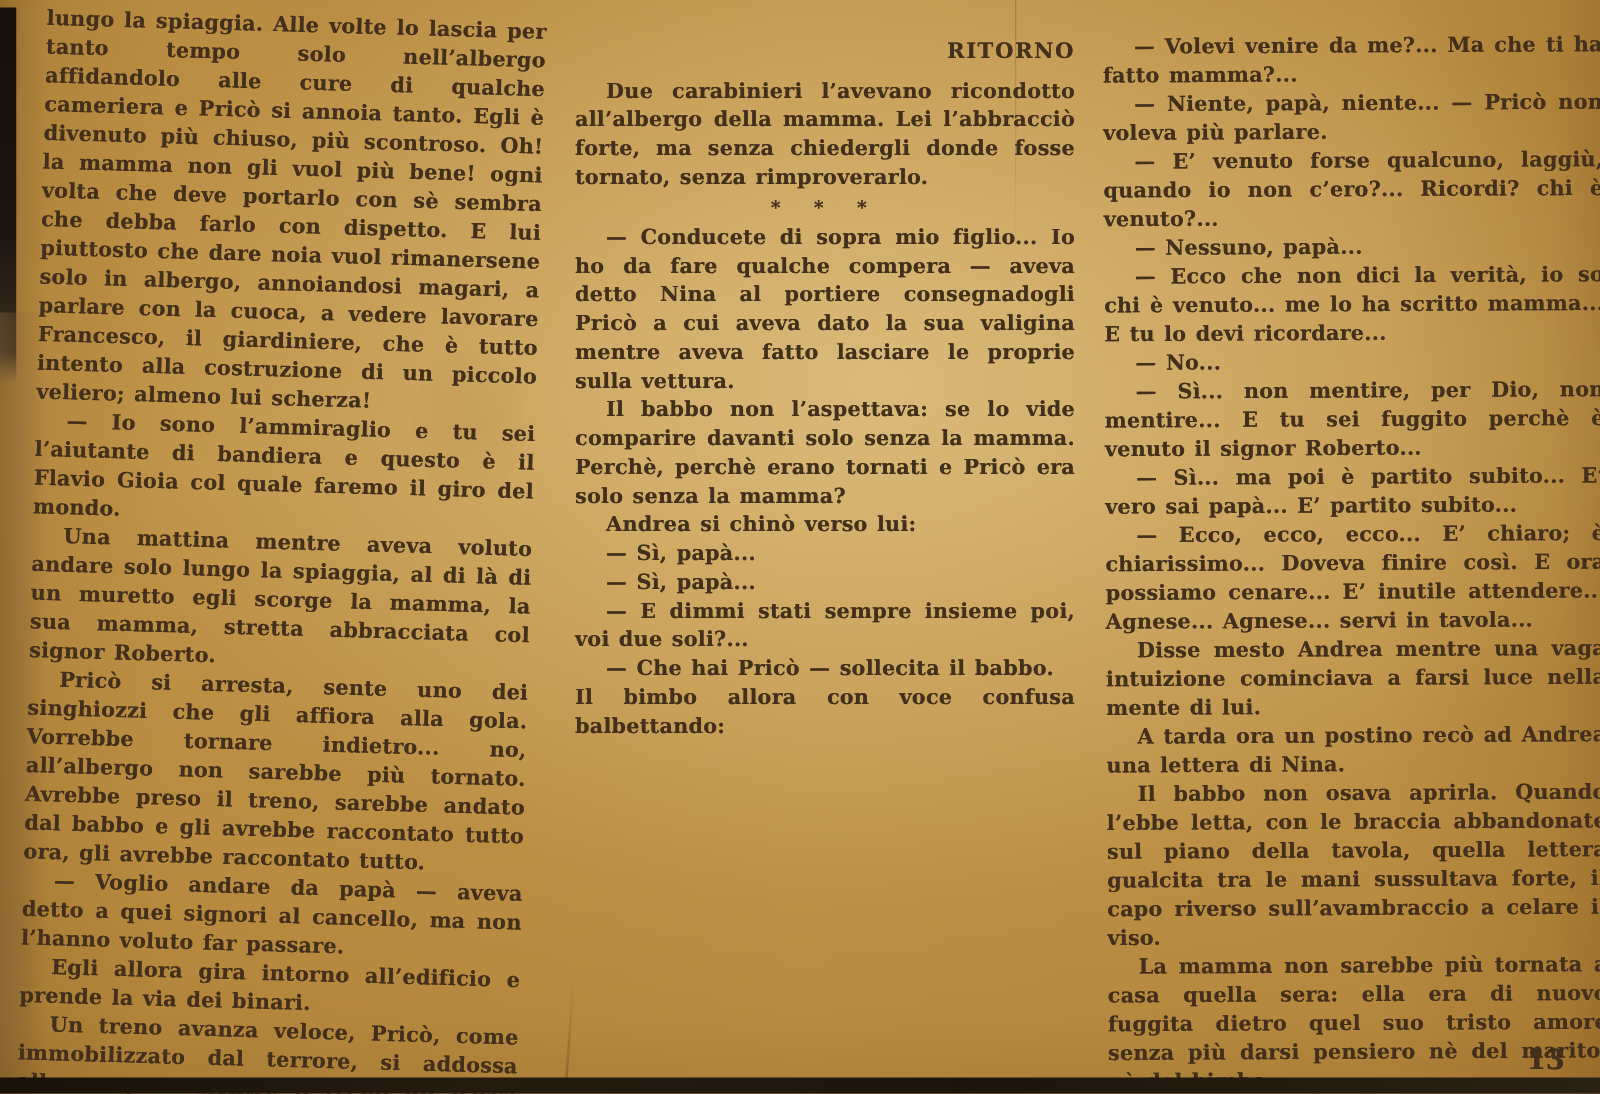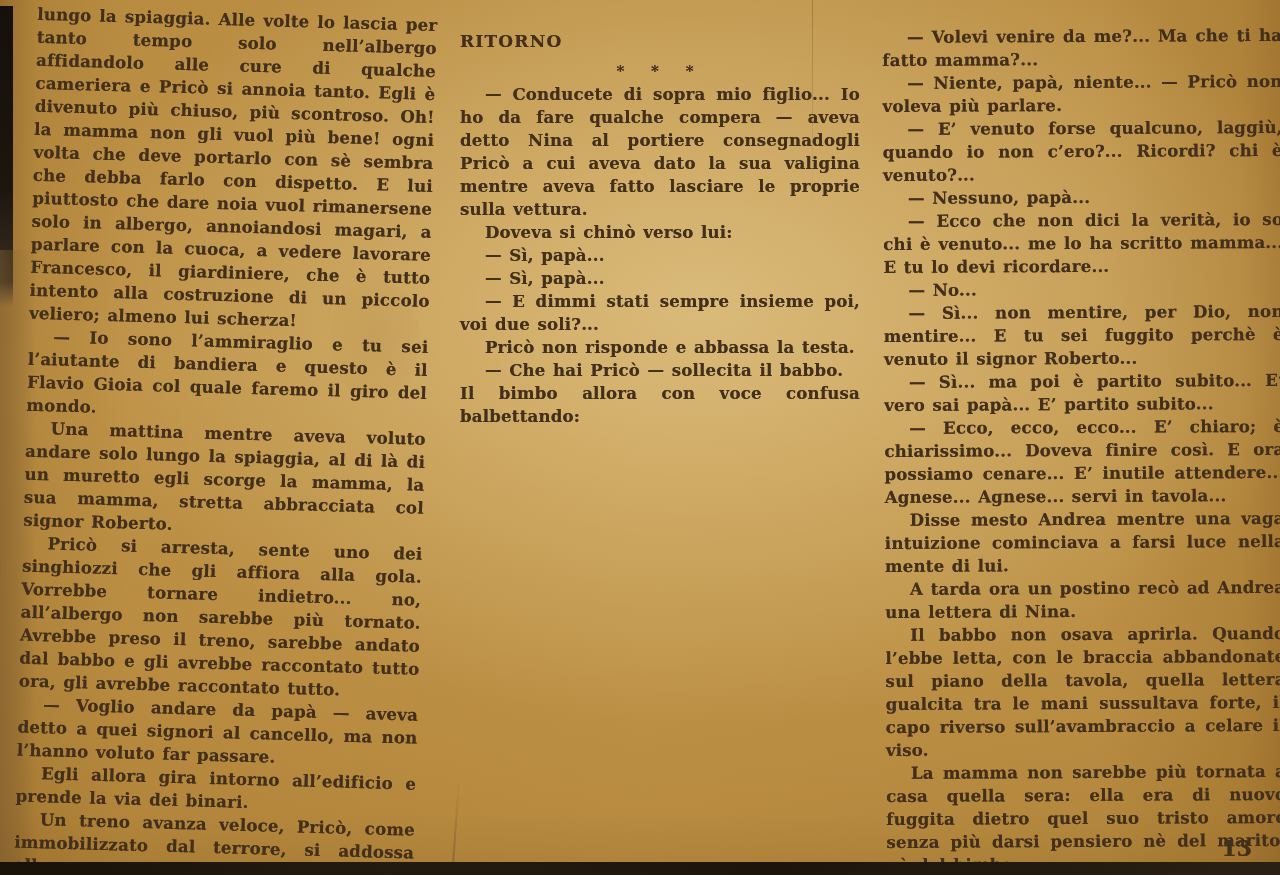--- a/index.html
+++ b/index.html
@@ -65,20 +65,21 @@
   .para.noindent{text-indent:0;}
   .para.divider{
     text-align:center;text-indent:0;letter-spacing:10px;
     font-size:15px;line-height:20px;margin:3px 0 2px 0;
   }
   .col-heading{
     margin:0 0 9px 0;
     font-size:17px;line-height:22px;font-weight:700;
     letter-spacing:1.2px;
     text-shadow:0 0 0.5px rgba(67,48,28,0.7);
+    text-align:right;
   }
   .page-number{
     position:absolute;right:28px;bottom:14px;
     font-size:22px;font-weight:700;
     text-shadow:0 0 0.5px rgba(67,48,28,0.7);
   }
 </style>
 </head>
 <body>
 
@@ -95,27 +96,28 @@
         <p class="para normal">— Io sono l’ammiraglio e tu sei l’aiutante di bandiera e questo è il Flavio Gioia col quale faremo il giro del mondo.</p>
         <p class="para normal">Una mattina mentre aveva voluto andare solo lungo la spiaggia, al di là di un muretto egli scorge la mamma, la sua mamma, stretta abbracciata col signor Roberto.</p>
         <p class="para normal">Pricò si arresta, sente uno dei singhiozzi che gli affiora alla gola. Vorrebbe tornare indietro... no, all’albergo non sarebbe più tornato. Avrebbe preso il treno, sarebbe andato dal babbo e gli avrebbe raccontato tutto ora, gli avrebbe raccontato tutto.</p>
         <p class="para normal">— Voglio andare da papà — aveva detto a quei signori al cancello, ma non l’hanno voluto far passare.</p>
         <p class="para normal">Egli allora gira intorno all’edificio e prende la via dei binari.</p>
         <p class="para normal">Un treno avanza veloce, Pricò, come immobilizzato dal terrore, si addossa alla scarpata mentre il treno gli passa vicinissimo con un fischio lacerante.</p>
       </div>
     <div class="col col2">
       <h2 class="col-heading">RITORNO</h2>
       <div>
+          <p class="para normal">Due carabinieri l’avevano ricondotto all’albergo della mamma. Lei l’abbracciò forte, ma senza chiedergli donde fosse tornato, senza rimproverarlo.</p>
           <p class="para divider">* * *</p>
           <p class="para normal">— Conducete di sopra mio figlio... Io ho da fare qualche compera — aveva detto Nina al portiere consegnadogli Pricò a cui aveva dato la sua valigina mentre aveva fatto lasciare le proprie sulla vettura.</p>
-          <p class="para normal">Doveva si chinò verso lui:</p>
+          <p class="para normal">Il babbo non l’aspettava: se lo vide comparire davanti solo senza la mamma. Perchè, perchè erano tornati e Pricò era solo senza la mamma?</p>
+          <p class="para normal">Andrea si chinò verso lui:</p>
           <p class="para normal">— Sì, papà...</p>
           <p class="para normal">— Sì, papà...</p>
           <p class="para normal">— E dimmi stati sempre insieme poi, voi due soli?...</p>
-          <p class="para normal">Pricò non risponde e abbassa la testa.</p>
           <p class="para normal">— Che hai Pricò — sollecita il babbo.</p>
           <p class="para noindent">Il bimbo allora con voce confusa balbettando:</p>
         </div>
     </div>
     <div class="col col3">
         <p class="para normal">— Volevi venire da me?... Ma che ti ha fatto mamma?...</p>
         <p class="para normal">— Niente, papà, niente... — Pricò non voleva più parlare.</p>
         <p class="para normal">— E’ venuto forse qualcuno, laggiù, quando io non c’ero?... Ricordi? chi è venuto?...</p>
         <p class="para normal">— Nessuno, papà...</p>
         <p class="para normal">— Ecco che non dici la verità, io so chi è venuto... me lo ha scritto mamma... E tu lo devi ricordare...</p>

